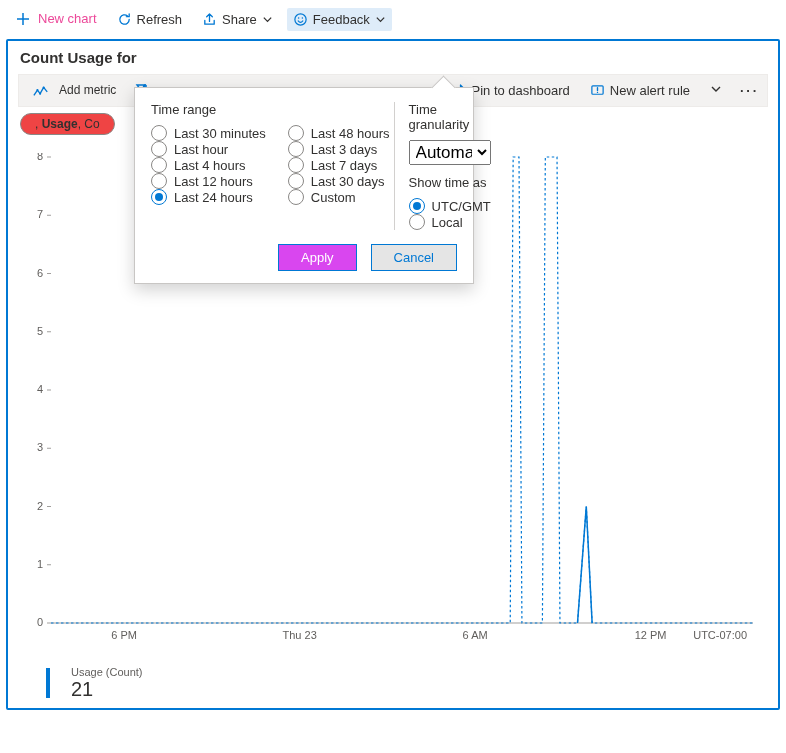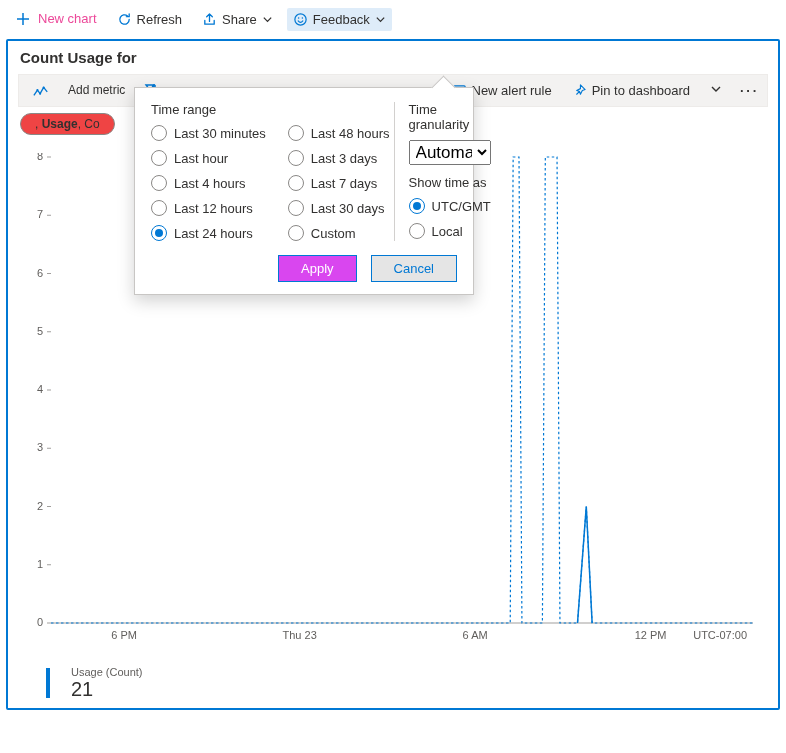--- a/index.html
+++ b/index.html
@@ -10,37 +10,37 @@
   .new-chart { color:#ec4899; display:flex; align-items:flex-start; gap:8px;}
   .new-chart .lbl { line-height:1.1; }
   .feedback { background:#deecf9; }
   .localtime { margin-left:auto; border:2px solid #d9252b; padding:3px 10px; font-size:12.5px; cursor:pointer;}
   .panel { border:2px solid #0078d4; border-radius:2px; padding:8px 10px; position:relative; margin-top:2px;}
   .panel-title { font-weight:600; font-size:15px; margin:0 0 8px 2px; }
   .chart-toolbar { background:#f3f2f1; border:1px solid #edebe9; display:flex; align-items:center; padding:2px 0; position:relative;}
   .ctbtn { display:flex; align-items:center; gap:5px; padding:6px 10px; cursor:pointer; }
   .ctbtn .icon { color:#0078d4; display:flex;}
   .addmetric { flex-direction:column; gap:0; align-items:center; padding:4px 14px;}
-  .addmetric .row1 { display:flex; gap:19px; align-items:center;justify-content:space-between;}
+  .addmetric .row1 { display:flex; gap:10px; align-items:center;justify-content:space-between;}
   .addmetric .lbl { font-size:12px; line-height:1.1; text-align:center;}
   .chip-row { margin:6px 0 0 2px; }
   .chip { display:inline-block; border:1px solid #8a8886; border-radius:12px; padding:3px 14px 3px 14px; font-size:12px; background:#ef4444;}
   .chip b { font-weight:600;}
   .chev { display:inline-block; }
   .spacer { flex:1; }
   .more-dots { padding:6px 8px; cursor:pointer; letter-spacing:2px; font-weight:bold;}
   
   .popover { position:absolute; top:46px; left:126px; width:340px; background:#fff; border:1px solid #c8c6c4; box-shadow:0 6px 16px rgba(0,0,0,0.18); padding:14px 16px 12px 16px; z-index:10;}
   .popover::before { content:""; position:absolute; top:-9px; left:300px; width:16px; height:16px; background:#fff; border-left:1px solid #c8c6c4; border-top:1px solid #c8c6c4; transform:rotate(45deg);}
   .pop-cols { display:flex; gap:14px;}
   .pop-col { }
   .pop-col.left { border-right:1px solid #d2d0ce; padding-right:4px;}
   .pop-head { font-size:13px; color:#323130; margin-bottom:8px;}
   .radiolist { display:flex; gap:22px;}
-  .rcol { display:flex; flex-direction:column; gap:9px;}
+  .rcol { display:flex; flex-direction:column; }
   .radio { display:flex; align-items:center; gap:7px; font-size:13px; cursor:pointer; white-space:nowrap;}
   .rdot { width:16px; height:16px; border-radius:50%; border:1px solid #8a8886; display:flex; align-items:center; justify-content:center; flex:0 0 16px;}
   .rdot.sel { border-color:#0078d4;}
   .rdot.sel::after { content:""; width:8px; height:8px; border-radius:50%; background:#0078d4;}
   .granularity select { width:100%; font-size:17px; padding:1px 2px;}
   .showtime { margin-top:10px; font-size:13px;}
   .pop-actions { display:flex; gap:14px; justify-content:flex-end; margin-top:14px;}
   .btn { padding:5px 22px; font-size:13px; border:1px solid #0078d4; cursor:pointer;}
   .btn.primary { background:#d946ef; color:#fff;}
   .btn.secondary { background:#e5e5e5; color:#0078d4;}
@@ -127,33 +127,33 @@
       </div>
     </div>
     <span class="icon" style="padding:0 4px;color:#0078d4"><svg width="14" height="14" viewBox="0 0 14 14">
           <path d="M3 3l4 5v4l0-4 4-5z" stroke="#0078d4" stroke-width="1.3" fill="none"></path>
           <path d="M11 2v4M9 4h4" stroke="#0078d4" stroke-width="1.3"></path>
         </svg></span>
     <div class="spacer"></div>
     <div class="ctbtn">
       <span class="icon">
           <svg width="15" height="15" viewBox="0 0 16 16">
+            <path d="M9 2l5 5-3 1-2 4-1-3-3 3 3-3-3-1 4-2z" stroke="#0078d4" stroke-width="1.2" fill="none" stroke-linejoin="round"></path>
+          </svg>
+        </span>
+      <span>Pin to dashboard</span>
+    </div>
+    <div class="ctbtn">
+      <span class="icon">
+          <svg width="15" height="15" viewBox="0 0 16 16">
             <rect x="2" y="3" width="12" height="9" rx="1" stroke="#0078d4" stroke-width="1.3" fill="none"></rect>
             <path d="M8 5v3M8 10h0" stroke="#0078d4" stroke-width="1.5" stroke-linecap="round"></path>
           </svg>
         </span>
       <span>New alert rule</span>
-    </div>
-    <div class="ctbtn">
-      <span class="icon">
-          <svg width="15" height="15" viewBox="0 0 16 16">
-            <path d="M9 2l5 5-3 1-2 4-1-3-3 3 3-3-3-1 4-2z" stroke="#0078d4" stroke-width="1.2" fill="none" stroke-linejoin="round"></path>
-          </svg>
-        </span>
-      <span>Pin to dashboard</span>
     </div>
     <span class="chev" style="padding:0 10px"><svg width="12" height="12" viewBox="0 0 12 12">
           <path d="M2 4l4 4 4-4" stroke="#323130" stroke-width="1.4" fill="none"></path>
         </svg></span>
     <div class="more-dots">···</div>
   </div>
 
   <div class="chip-row">
     <span class="chip">
       <span>, <b>Usage</b>, Co</span>

